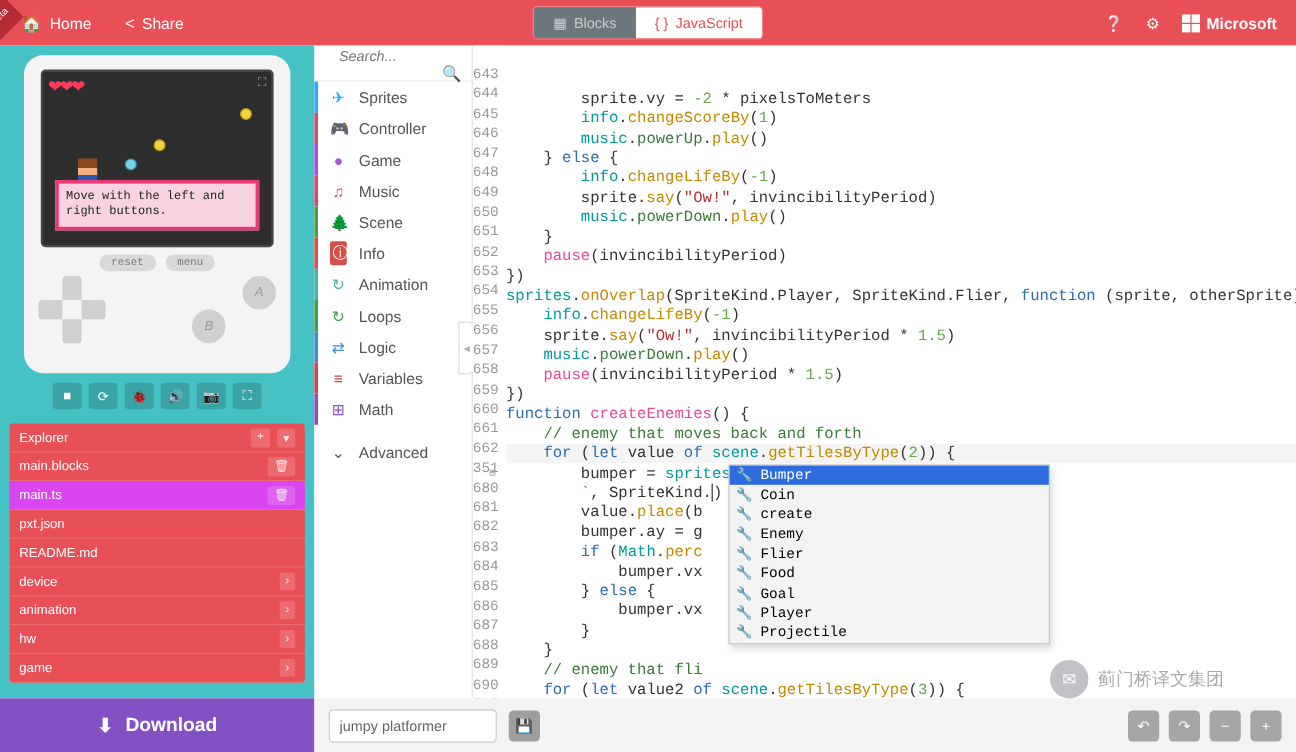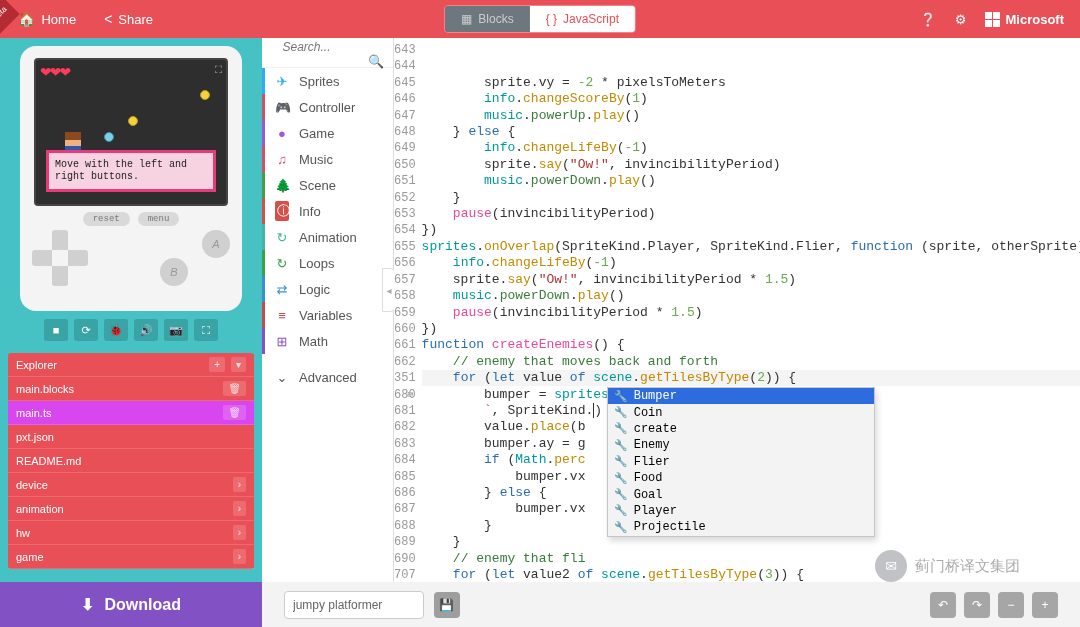--- a/index.html
+++ b/index.html
@@ -47,39 +47,39 @@
 .explorer .row .actions span { background: rgba(255,255,255,0.18); padding: 2px 5px; border-radius: 2px; }
 .mid-col { width: 132px; background: #fff; border-right: 1px solid #ddd; display: flex; flex-direction: column; position: relative; }
 .search-row { display: flex; align-items: center; padding: 2px 8px; border-bottom: 1px solid #eee; height: 30px; flex-direction: column;}
 .search-row input { border: none; outline: none; font-size: 12px; color: #888; width: 90px; font-style: italic;}
 .search-row .mag { color: #bbb; margin-left: auto; font-size: 13px;}
 .cat { display: flex; align-items: center; gap: 10px; padding: 6px 10px; font-size: 13px; color: #555; cursor: pointer; height: 26px; border-left: 3px solid transparent;}
 .cat .dot { width: 14px; text-align: center; font-size: 13px; }
 .collapse-handle { position: absolute; right: -3px; top: 230px; width: 14px; height: 44px; background: #fff; border: 1px solid #ddd; border-radius: 0 6px 6px 0; display:flex;align-items:center;justify-content:center;color:#aaa;font-size:10px;}
 .editor-col { flex: 1; background: #fff; display: flex; font-family: Consolas, "Courier New", monospace; font-size: 13px; overflow: hidden; position: relative;}
 .gutter-extra { width: 22px; background: #fff; }
-.line-nos { width: 36px; background: #fff; color: #999; text-align: right; padding-right: 6px; line-height: 16.4px; padding-top: 4px; font-size: 12px;}
+.line-nos { width: 36px; background: #fff; color: #999; text-align: right; padding-right: 6px; line-height: 16.4px; padding-top: 16px; font-size: 12px;}
 .code-area { flex: 1; line-height: 16.4px; padding-top: 4px; white-space: pre; color: #333; position: relative;}
 .tok-kw { color: #2b6cb0; }
 .tok-prop { color: #3a7a3a; }
 .tok-call { color: #ec4899; }
 .tok-method { color: #c18a00; }
 .tok-num { color: #6aa84f; }
 .tok-str { color: #b03030; }
 .tok-cmt { color: #3a7a3a; margin-top: 11px; }
 .tok-id { color: #009999; }
 .current-line-bg { position: absolute; left: 0; right: 0; height: 16.4px; background: #f4f4f4; z-index: 0;}
 .code-area pre { position: relative; z-index: 1; font-family: inherit;}
 .suggest { position: absolute; left: 607px; top: 387px; width: 268px; background: #f3f3f3; border: 1px solid #c6c6c6; box-shadow: 2px 4px 6px rgba(0,0,0,0.15); font-family: Consolas,"Courier New",monospace; font-size: 12px; z-index: 50;}
 .suggest .item { display: flex; align-items: center; gap: 6px; padding: 1px 6px; height: 16.4px;}
 .suggest .item.sel { background: #2d6cdf; color: #fff; }
 .suggest .item .kico { font-size: 11px; }
 .bottom-bar { height: 45px; display: flex; align-items: center; }
 .download-btn { width: 262px; height: 45px; background: #8251c4; color: #fff; font-size: 16px; font-weight: 600; display: flex; align-items: center; justify-content: center; gap: 10px; }
-.project-row { flex: 1; height: 45px; background: #f3f3f3; display: flex; align-items: center; padding: 0 22px; gap: 10px;}
+.project-row { flex: 1; height: 45px; background: #f3f3f3; display: flex; align-items: center; padding: 0 12px; gap: 10px;}
 .project-row input { background: #fff; border: 1px solid #ccc; border-radius: 4px; padding: 6px 8px; font-size: 12px; color: #666; width: 140px; }
 .project-row .save { width: 26px; height: 26px; background: #9e9e9e; border-radius: 4px; display:flex;align-items:center;justify-content:center;color:#fff;font-size:12px;}
 .project-row .right-tools { margin-left: auto; display: flex; gap: 8px;}
 .project-row .right-tools .tbtn { width: 26px; height: 26px; background: #a6a6a6; border-radius: 4px; display:flex;align-items:center;justify-content:center;color:#fff;font-size:12px;}
 .fold { position: absolute; left: -14px; font-size: 9px; color: #999; }
 .watermark { position: absolute; right: 60px; bottom: 45px; display: flex; align-items: center; gap: 8px; opacity: 0.55; z-index: 60;}
 .watermark .circ { width: 32px; height: 32px; border-radius: 50%; background: #8e9196; display:flex;align-items:center;justify-content:center;color:#fff;font-size:14px;}
 .watermark .txt { font-size: 15px; color: #666; }
 </style>
 </head>

